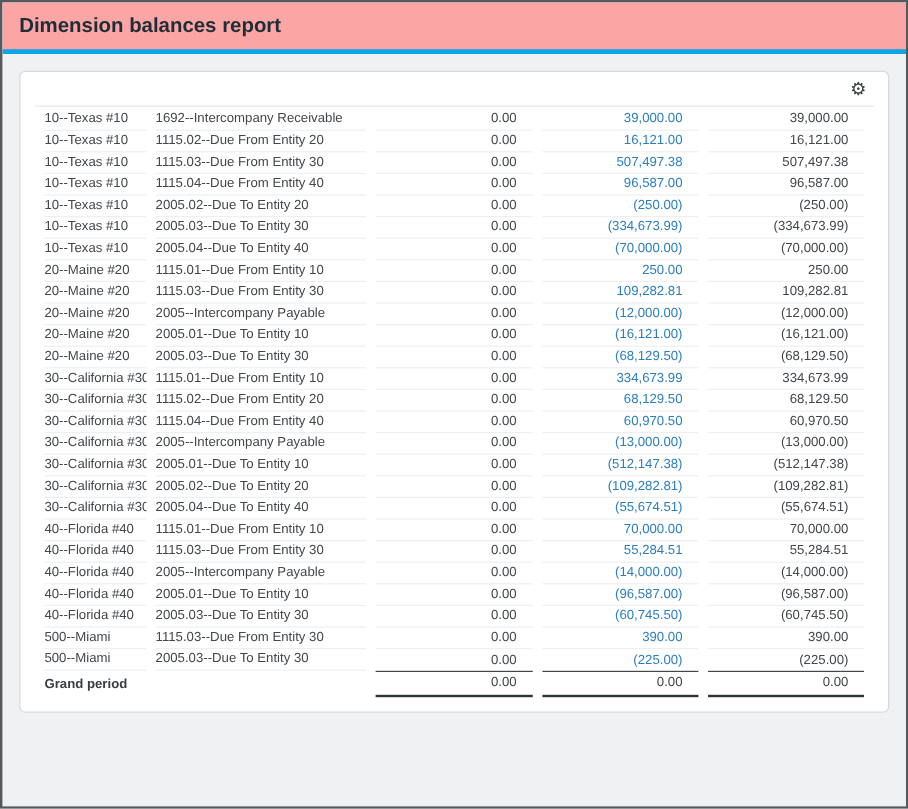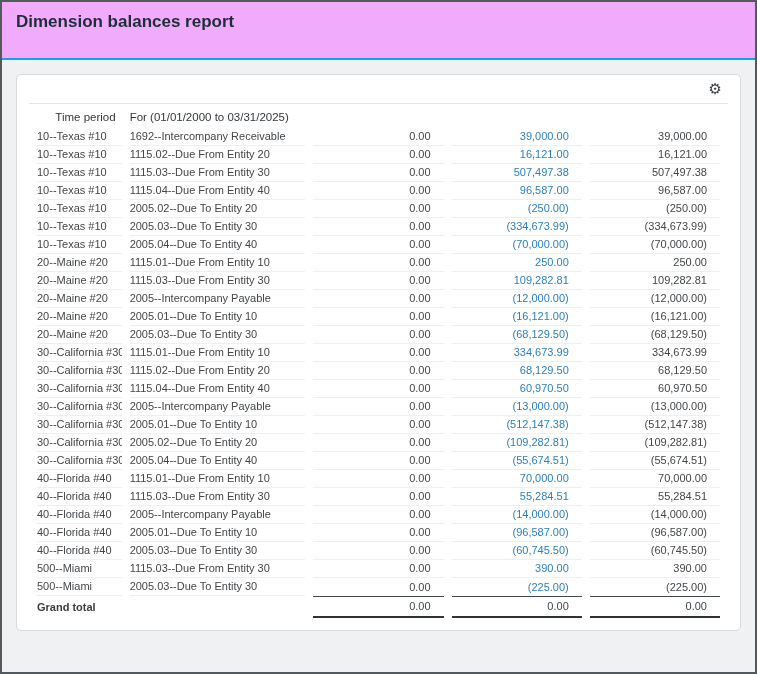--- a/index.html
+++ b/index.html
@@ -7,23 +7,23 @@
 
   .window {
     width: 757px; height: 674px;
     box-sizing: border-box;
     border: 2px solid #54595d;
     background: #f0f1f2;
     overflow: hidden;
   }
 
   .page-header {
-    background: #f0abfc;
-    padding: 10px 14px 26px 14px;
-    border-bottom: 2px solid #0ea5e9;
+    background: #fca5a5;
+    padding: 10px 14px 9px 14px;
+    border-bottom: 4px solid #0ea5e9;
   }
   .page-title {
     margin: 0;
     font-size: 17px;
     line-height: 20px;
     font-weight: bold;
     color: #1e2d37;
   }
 
   .content { padding: 14px; }
@@ -137,24 +137,20 @@
 
       <table class="report">
         <colgroup>
           <col class="c-location">
           <col class="c-account">
           <col class="c-opening">
           <col class="c-period">
           <col class="c-closing">
         </colgroup>
         <thead>
-          <tr class="period-row">
-            <th class="tp">Time period</th>
-            <th colspan="4">For (01/01/2000 to 03/31/2025)</th>
-          </tr>
         </thead>
         <tbody id="report-rows">
             <tr>
               <td>10--Texas #10</td>
               <td>1692--Intercompany Receivable</td>
               <td class="num">0.00</td>
               <td class="num"><a class="period-link">39,000.00</a></td>
               <td class="num">39,000.00</td>
             </tr>
             <tr>
@@ -328,21 +324,21 @@
             <tr>
               <td>500--Miami</td>
               <td>2005.03--Due To Entity 30</td>
               <td class="num">0.00</td>
               <td class="num"><a class="period-link">(225.00)</a></td>
               <td class="num">(225.00)</td>
             </tr>
           </tbody>
         <tfoot>
           <tr>
-            <td class="gt-label">Grand total</td>
+            <td class="gt-label">Grand period</td>
             <td></td>
             <td class="total">0.00</td>
             <td class="total">0.00</td>
             <td class="total">0.00</td>
           </tr>
         </tfoot>
       </table>
 
     </section>
   </main>

